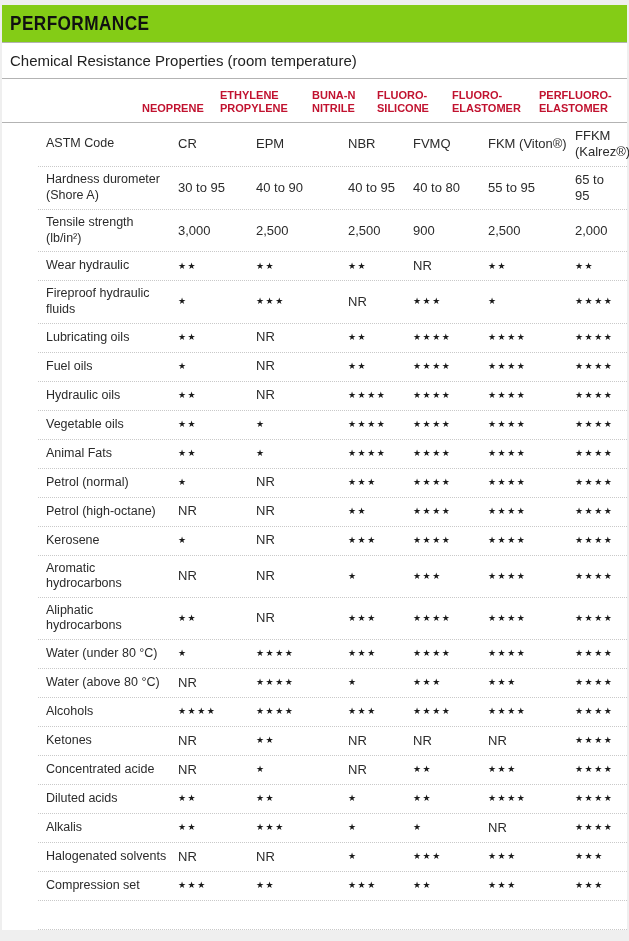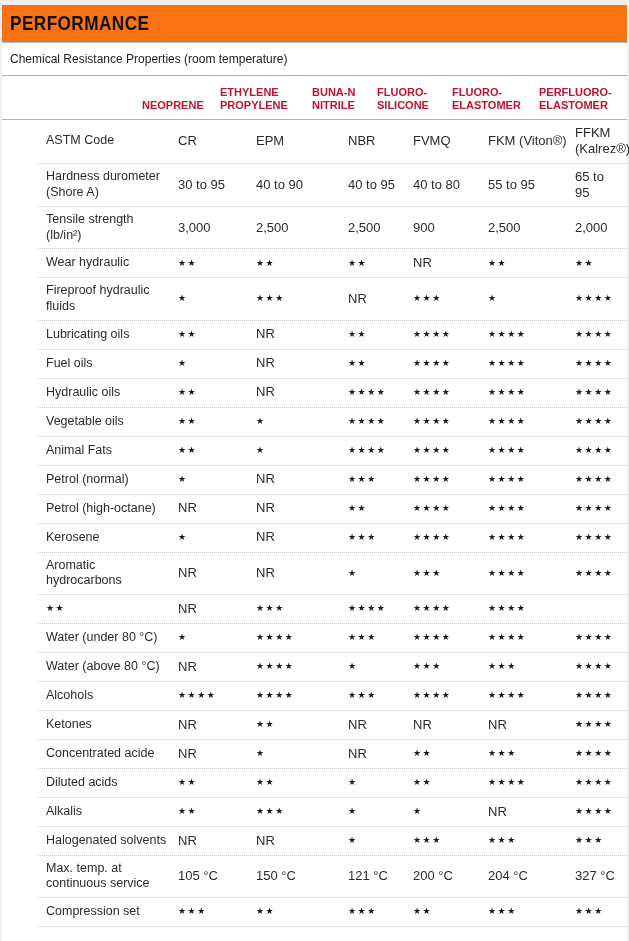--- a/index.html
+++ b/index.html
@@ -15,35 +15,35 @@
     background: #efefef;
     padding: 5px 2px 8px 2px;
   }
   .content {
     background: #ffffff;
     width: 625px;
   }
   .title-block {
     padding: 6px 8px 7px 8px;
     border-bottom: 1px solid #b3b3b3;
-    background: #f97316;
+    background: #84cc16;
   }
   .page-title {
     font-size: 21px;
     font-weight: 700;
     color: #111111;
     letter-spacing: 0.5px;
     transform: scaleX(0.82);
     transform-origin: left center;
     white-space: nowrap;
   }
   .subtitle-block {
     padding: 9px 8px;
     border-bottom: 1px solid #b3b3b3;
-    font-size: 12px;
+    font-size: 15px;
     color: #222222;
   }
   .grid-row {
     display: grid;
     grid-template-columns: 132px 78px 92px 65px 75px 87px 1fr;
     align-items: center;
     padding-left: 8px;
   }
   .header-row {
     align-items: end;
@@ -224,20 +224,21 @@
         <div class="grid-row trow">
           <div class="cell label">Aromatic hydrocarbons</div>
           <div class="cell">NR</div>
           <div class="cell">NR</div>
           <div class="cell stars">★</div>
           <div class="cell stars">★★★</div>
           <div class="cell stars">★★★★</div>
           <div class="cell stars">★★★★</div>
         </div>
         <div class="grid-row trow">
+          <div class="cell label">Aliphatic hydrocarbons</div>
           <div class="cell stars">★★</div>
           <div class="cell">NR</div>
           <div class="cell stars">★★★</div>
           <div class="cell stars">★★★★</div>
           <div class="cell stars">★★★★</div>
           <div class="cell stars">★★★★</div>
         </div>
         <div class="grid-row trow">
           <div class="cell label">Water (under 80 °C)</div>
           <div class="cell stars">★</div>
@@ -302,29 +303,20 @@
           <div class="cell stars">★★★★</div>
         </div>
         <div class="grid-row trow">
           <div class="cell label">Halogenated solvents</div>
           <div class="cell">NR</div>
           <div class="cell">NR</div>
           <div class="cell stars">★</div>
           <div class="cell stars">★★★</div>
           <div class="cell stars">★★★</div>
           <div class="cell stars">★★★</div>
-        </div>
-        <div class="grid-row trow">
-          <div class="cell label">Max. temp. at continuous service</div>
-          <div class="cell">105 °C</div>
-          <div class="cell">150 °C</div>
-          <div class="cell">121 °C</div>
-          <div class="cell">200 °C</div>
-          <div class="cell">204 °C</div>
-          <div class="cell">327 °C</div>
         </div>
         <div class="grid-row trow">
           <div class="cell label">Compression set</div>
           <div class="cell stars">★★★</div>
           <div class="cell stars">★★</div>
           <div class="cell stars">★★★</div>
           <div class="cell stars">★★</div>
           <div class="cell stars">★★★</div>
           <div class="cell stars">★★★</div>
         </div>

